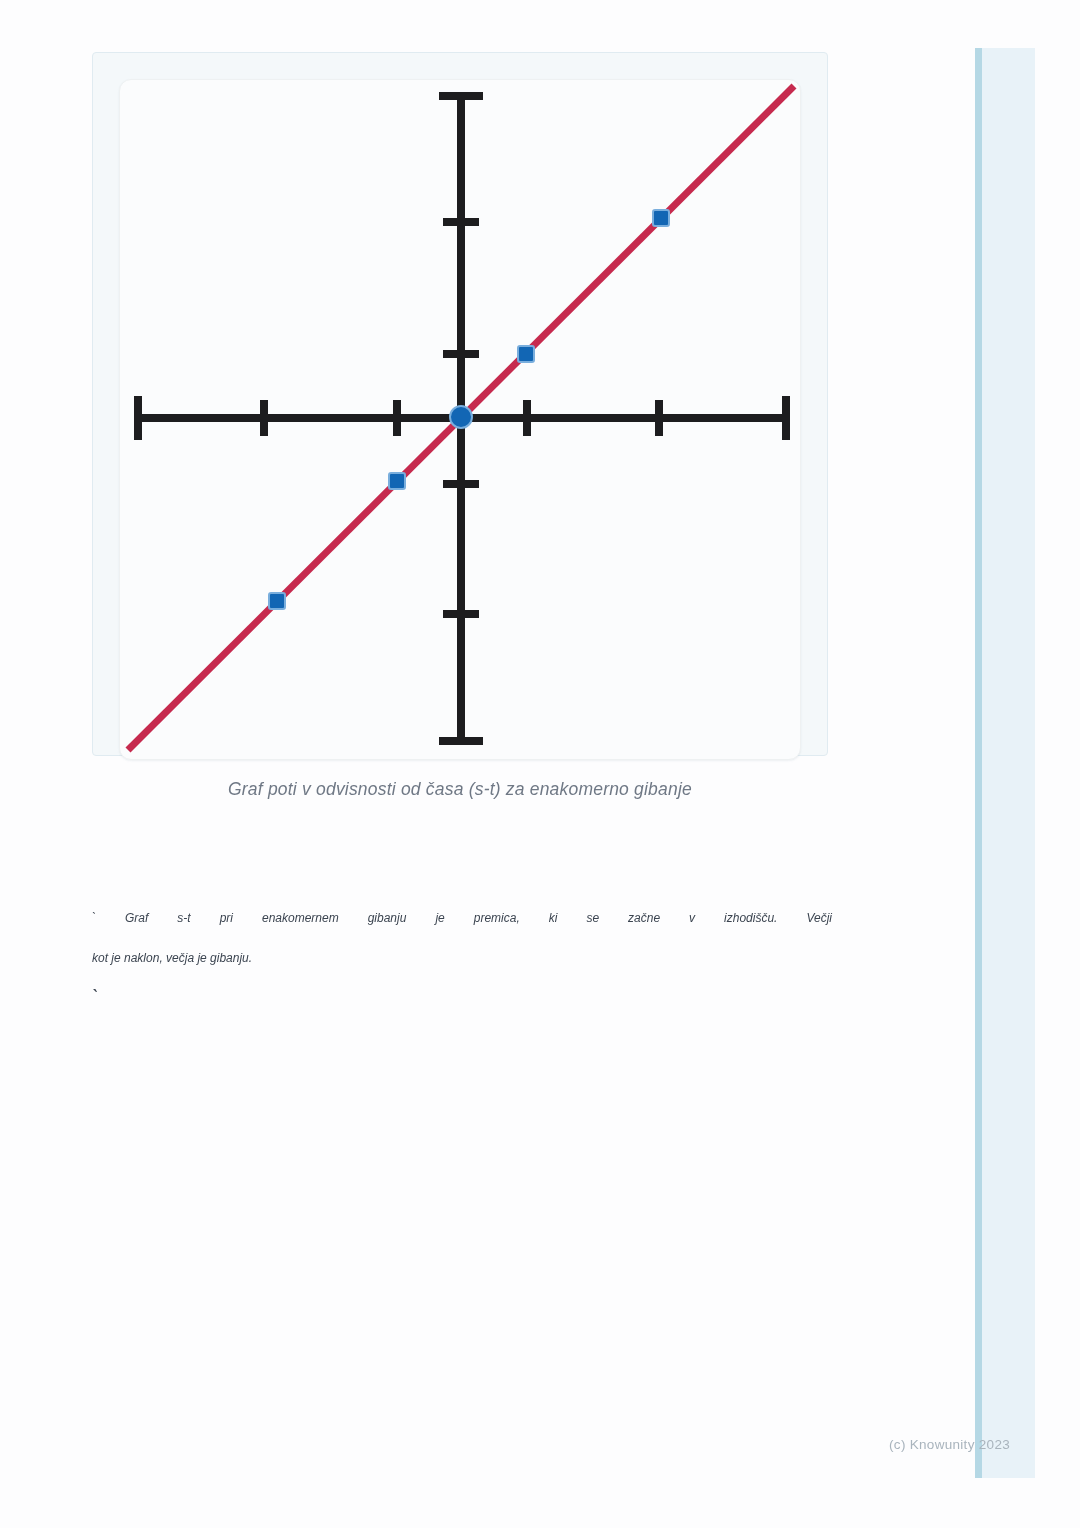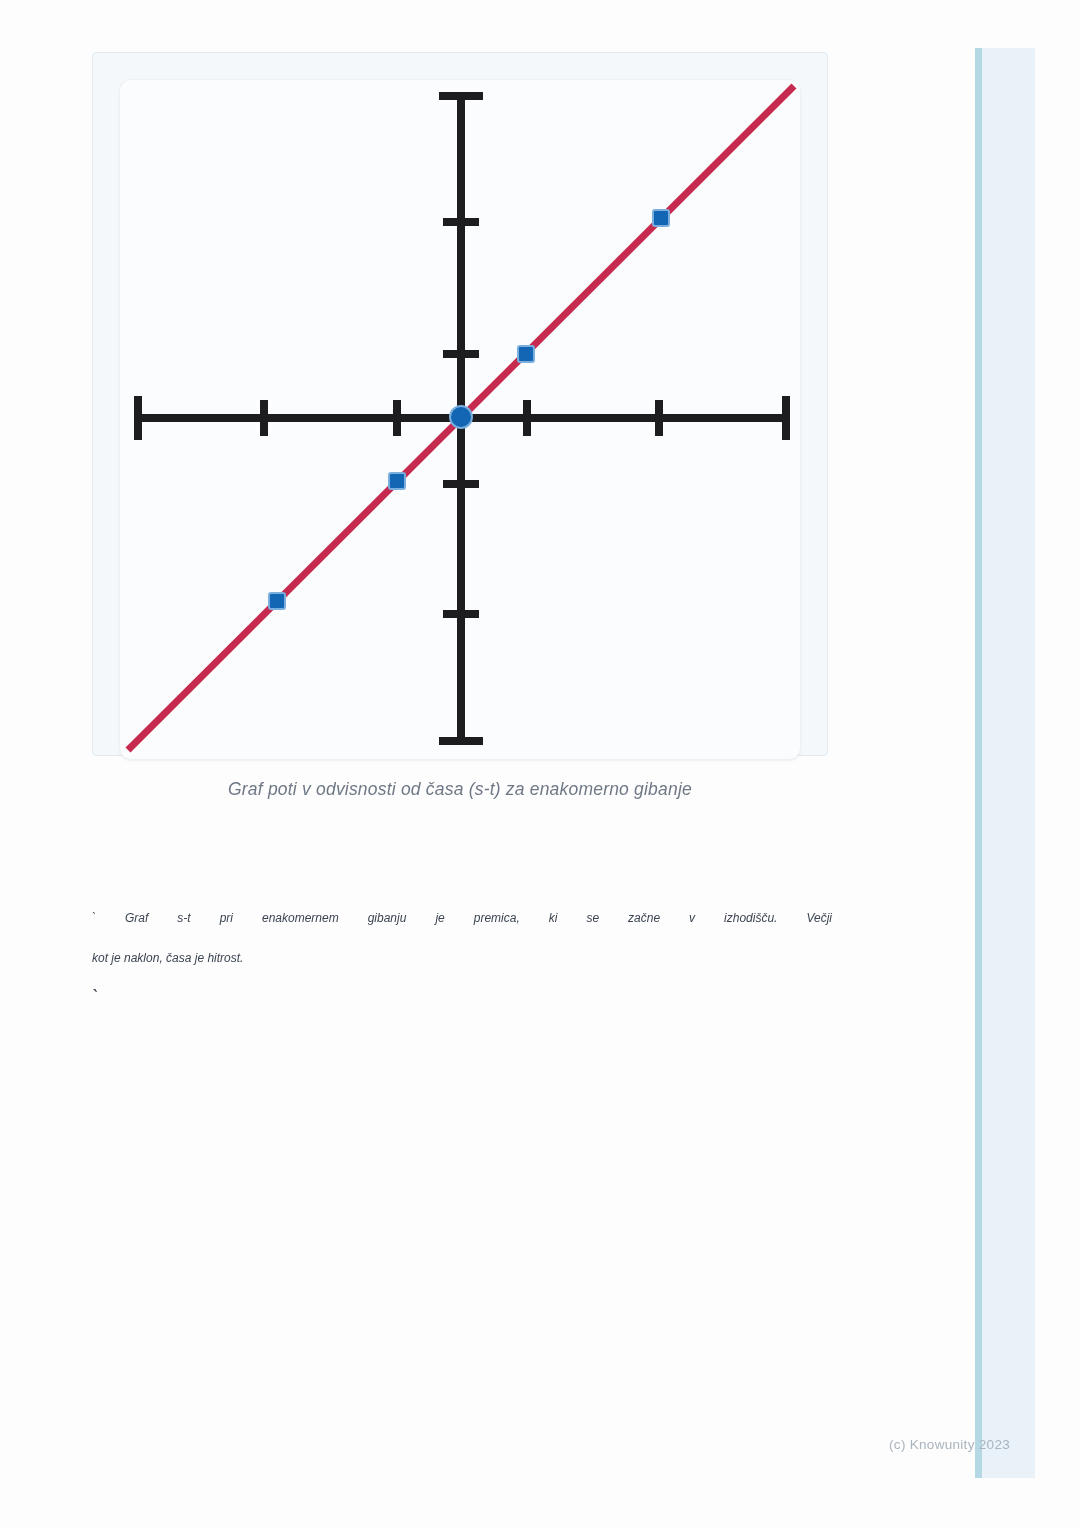--- a/index.html
+++ b/index.html
@@ -147,21 +147,21 @@
           <rect x="269" y="393" width="16" height="16" rx="2"></rect>
           <rect x="149" y="513" width="16" height="16" rx="2"></rect>
         </g>
       </svg>
     </div>
     <div class="figure-caption">Graf poti v odvisnosti od časa (s-t) za enakomerno gibanje</div>
   </div>
 
   <div class="note-paragraph">
     <span class="justified-line">` Graf s-t pri enakomernem gibanju je premica, ki se začne v izhodišču. Večji</span>
-    <span class="plain-line">kot je naklon, časa je hitrost.</span>
+    <span class="plain-line">kot je naklon, večja je gibanju.</span>
   </div>
 
   <div class="stray-tick">`</div>
 
   <div class="side-bar"></div>
 
   <div class="footer-copyright">(c) Knowunity 2023</div>
 
 </div>
 

